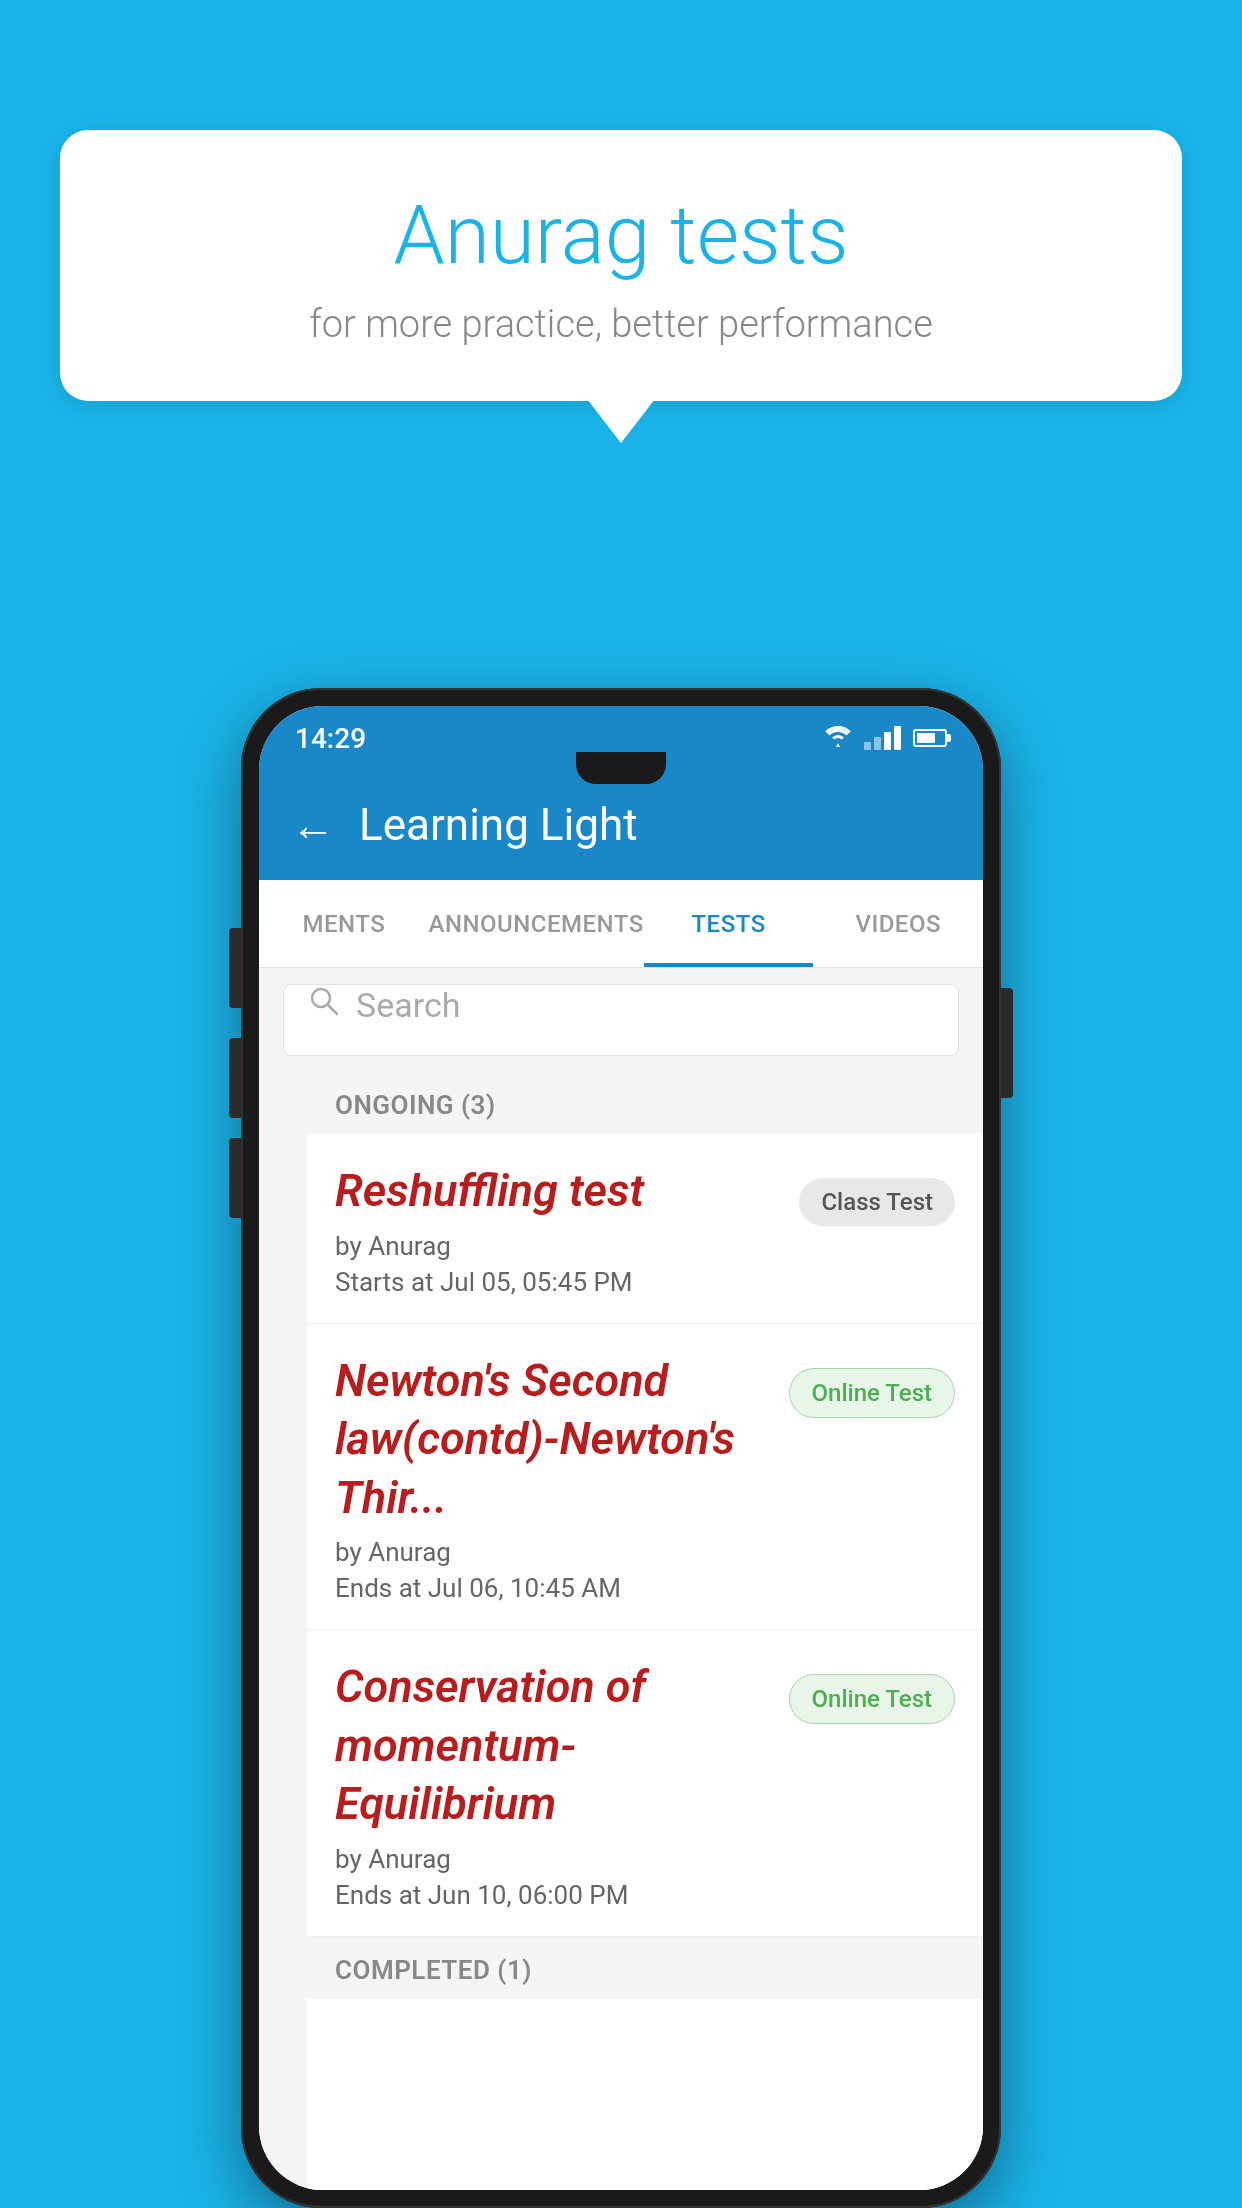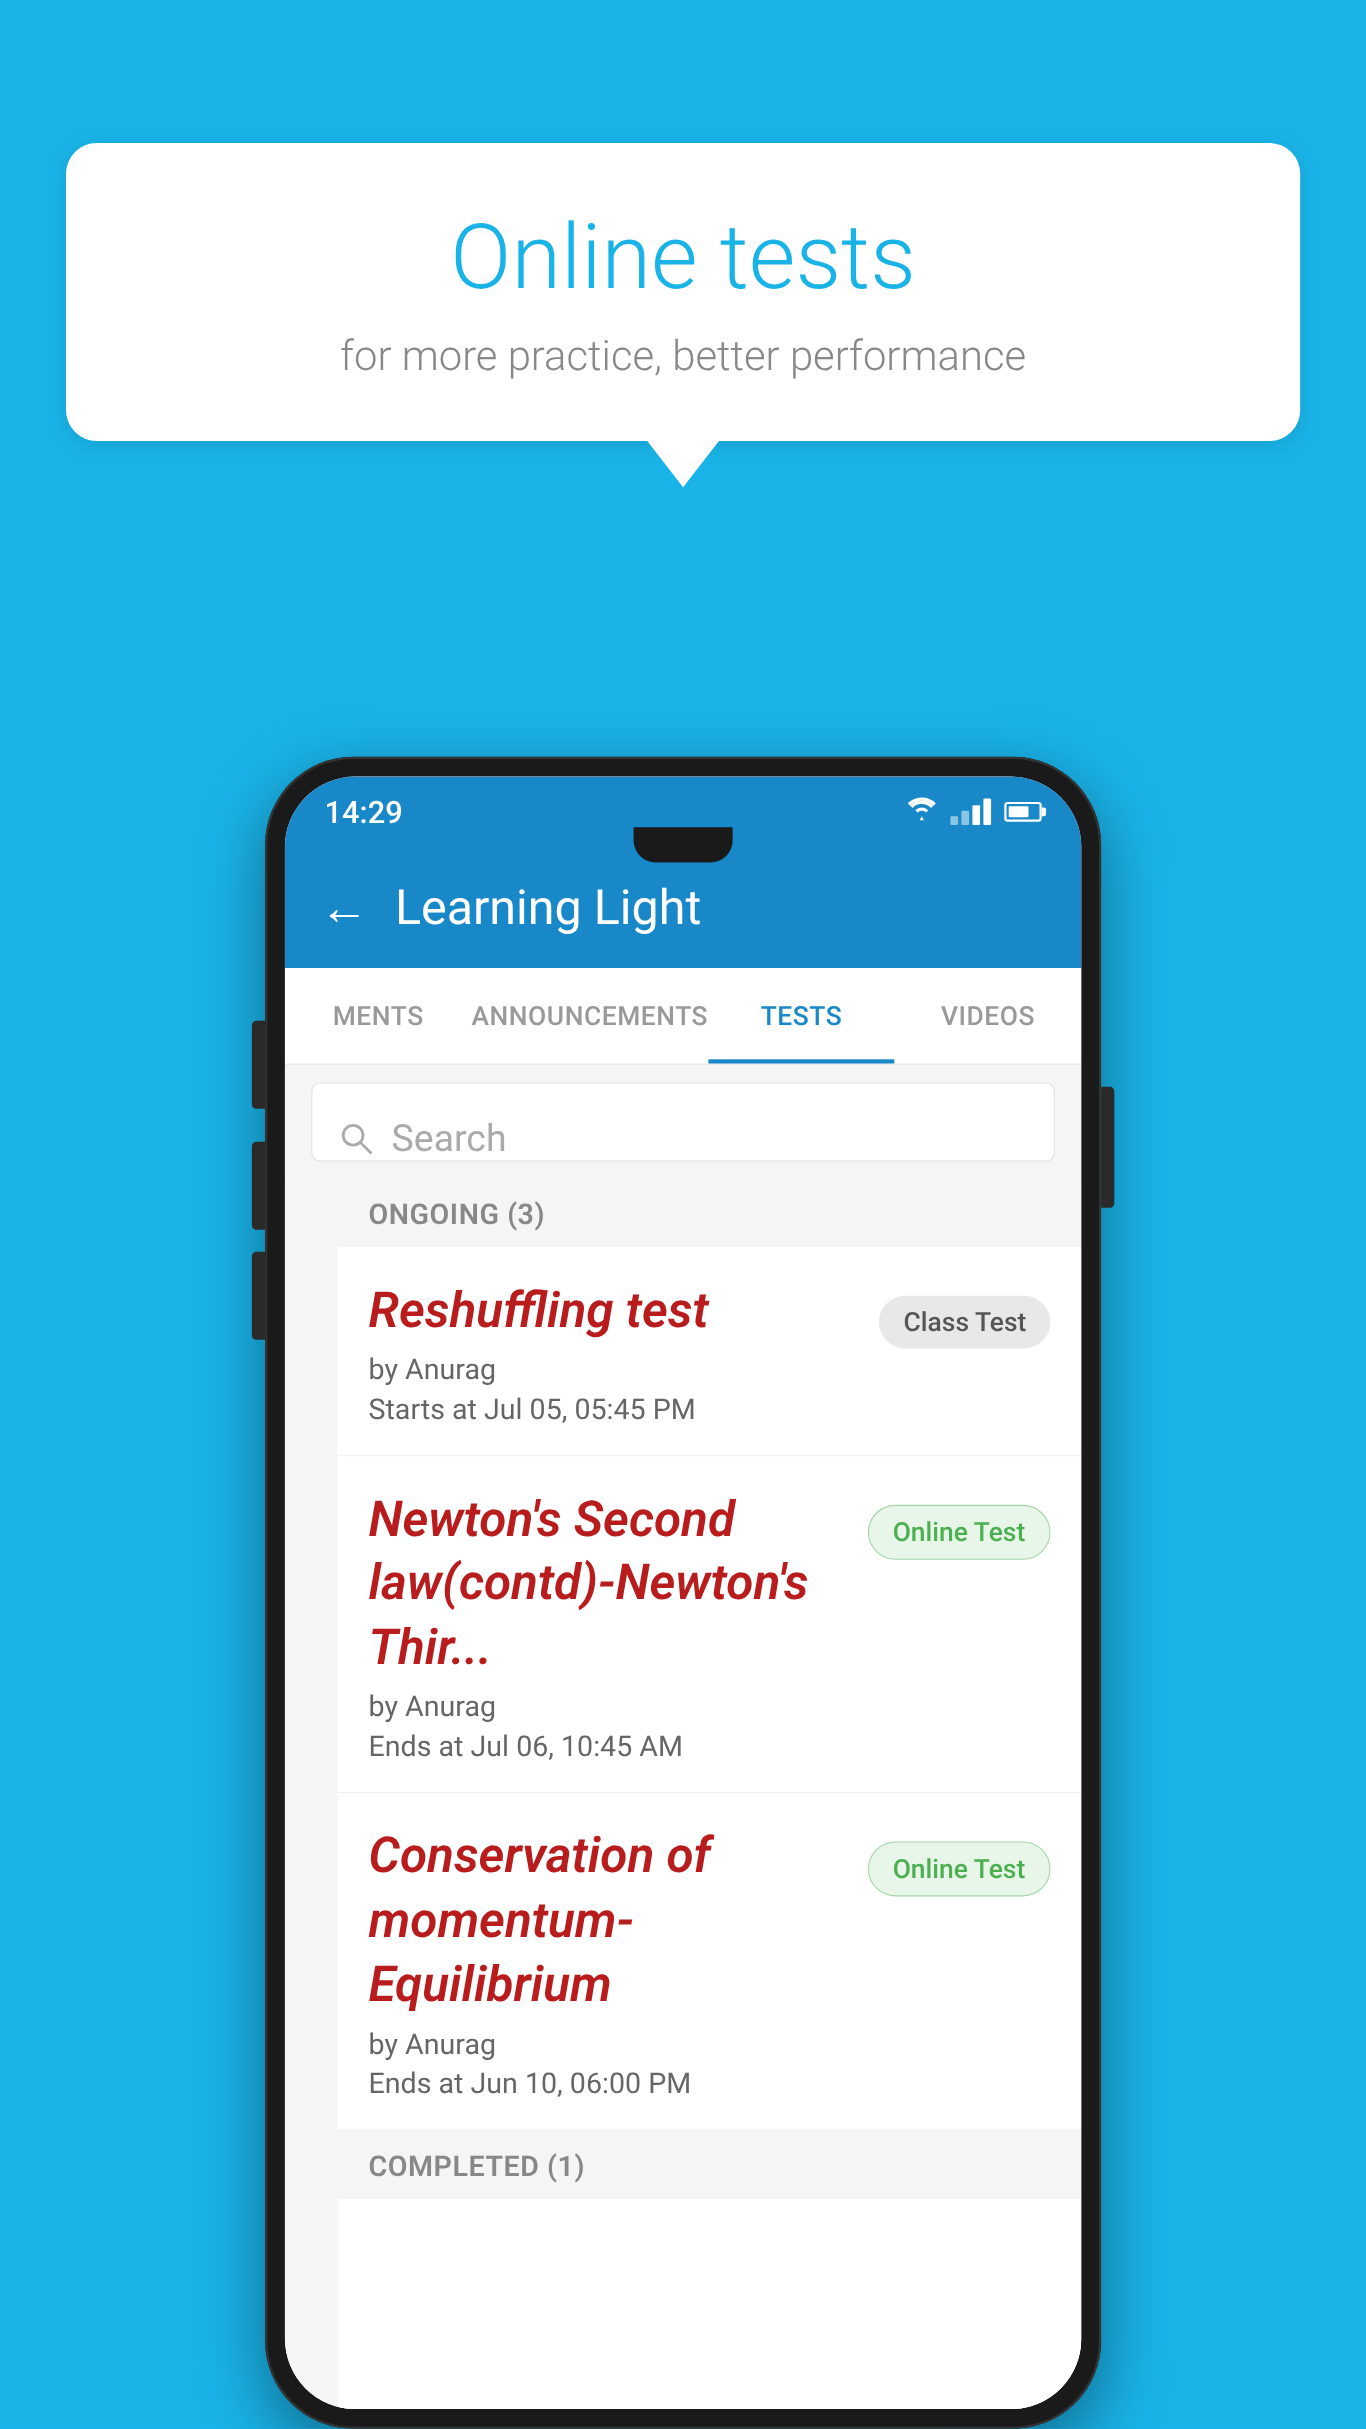--- a/index.html
+++ b/index.html
@@ -261,21 +261,21 @@
       background: #f5f5f5;
       padding: 16px 24px;
       flex-shrink: 0;
     }
 
     .search-input-wrap {
       background: white;
       border-radius: 8px;
       height: 72px;
       display: flex;
-      align-items: flex-end;
+      align-items: flex-start;
       padding: 0 24px;
       gap: 16px;
       border: 1px solid #e0e0e0;
     }
 
     .search-placeholder {
       font-size: 34px;
       color: #aaa;
     }
 
@@ -367,21 +367,21 @@
       background: #f5f5f5;
     }
   </style>
 </head>
 <body>
 
 <div style="position:absolute;top:0;left:0;width:100%;height:100%;background:#1ab3e8;"></div>
 
 <div class="speech-bubble-container">
   <div class="speech-bubble">
-    <div class="bubble-title">Online tests</div>
+    <div class="bubble-title">Anurag tests</div>
     <div class="bubble-subtitle">for more practice, better performance</div>
   </div>
 </div>
 
 <div class="phone-frame">
   <div class="phone-outer">
     <div class="phone-screen">
 
       <div class="status-bar">
         <span class="status-time">14:29</span>

